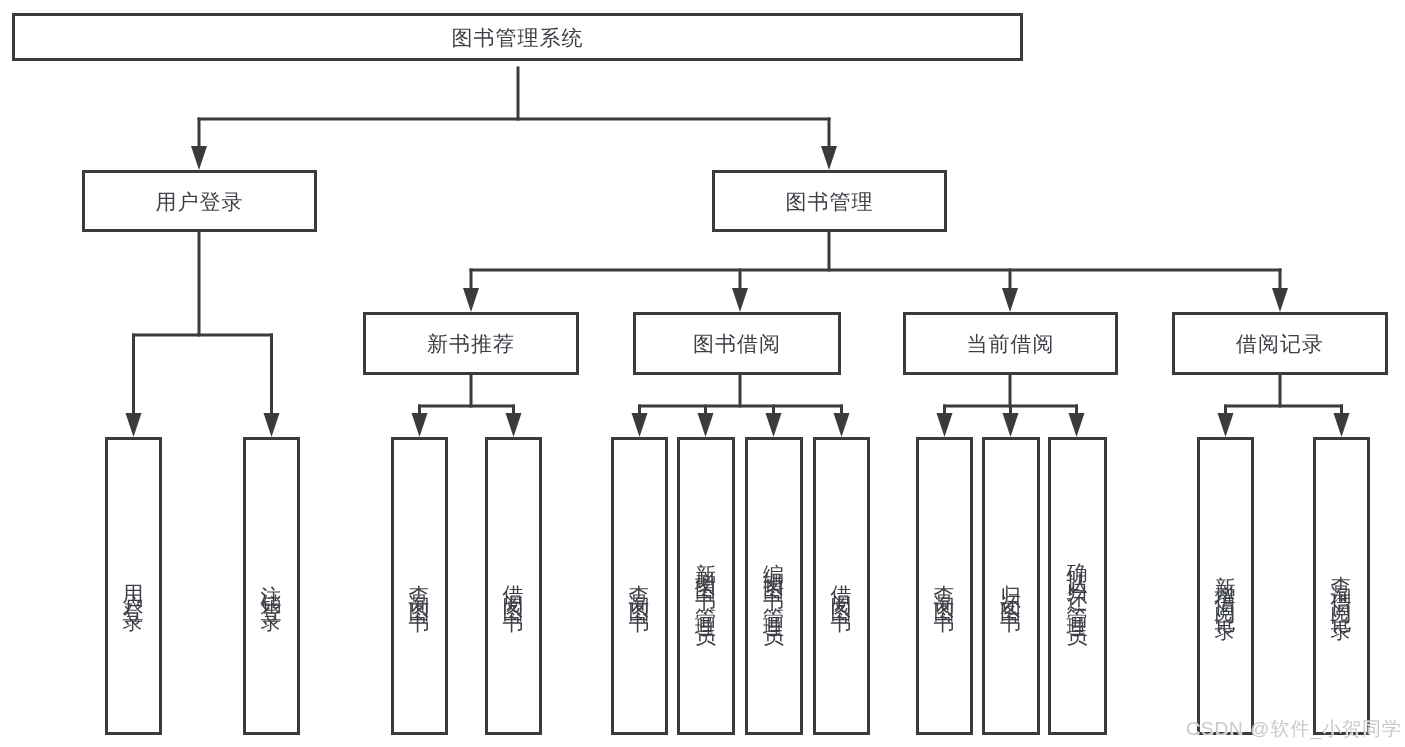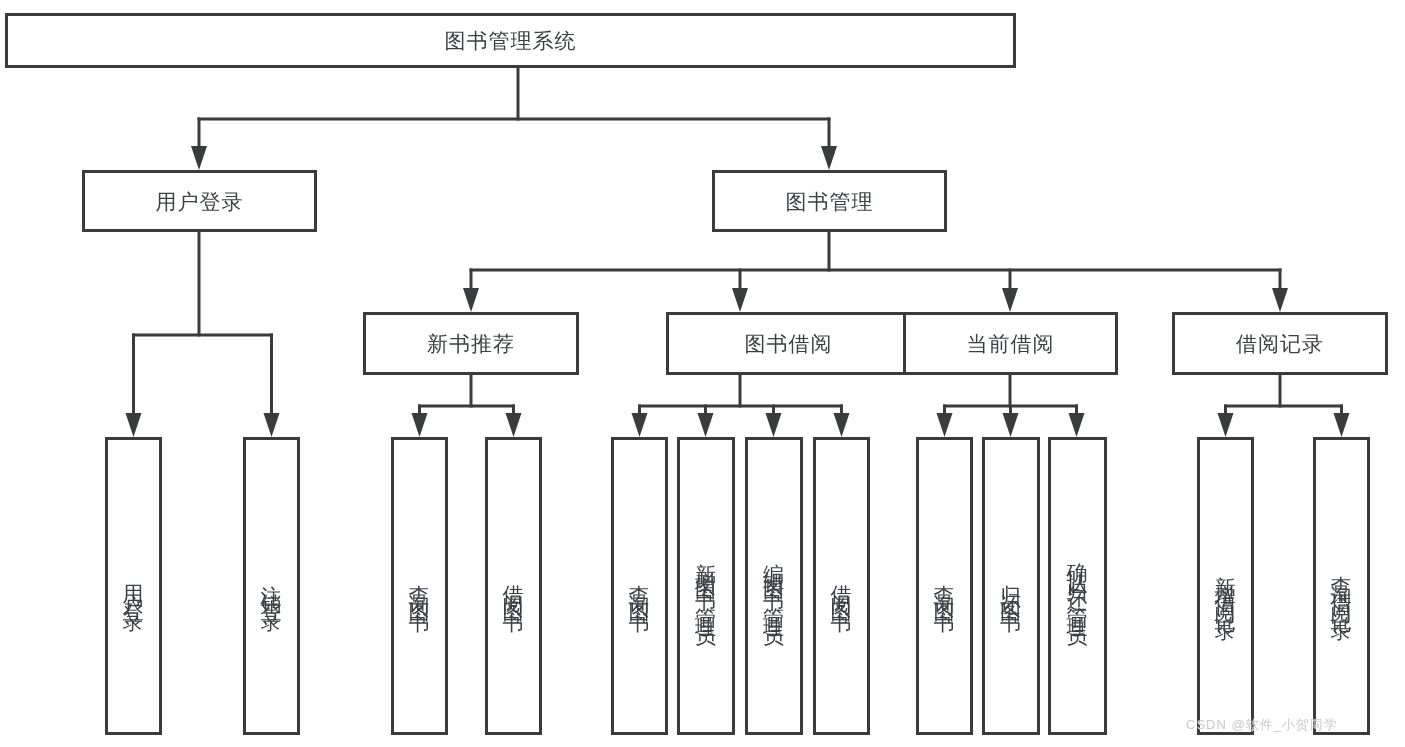--- a/index.html
+++ b/index.html
@@ -52,21 +52,21 @@
     writing-mode: vertical-rl;
     text-orientation: mixed;
     letter-spacing: 9px;
     line-height: 1;
     max-height: 288px;
   }
   .watermark {
     position: absolute;
     left: 1186px;
     top: 716px;
-    font-size: 13px;
+    font-size: 19px;
     color: var(--watermark);
     letter-spacing: 1px;
     white-space: nowrap;
     text-shadow: 1px 1px 0 rgba(255,255,255,0.85);
     z-index: 5;
   }
 </style>
 </head>
 <body>
 
@@ -127,35 +127,35 @@
     <polygon points="1068.5,413 1084.5,413 1076.5,437"></polygon>
 
     <line x1="1280" y1="375" x2="1280" y2="406"></line>
     <line x1="1225.5" y1="406" x2="1341.5" y2="406"></line>
     <line x1="1225.5" y1="406" x2="1225.5" y2="417"></line>
     <polygon points="1217.5,413 1233.5,413 1225.5,437"></polygon>
     <line x1="1341.5" y1="406" x2="1341.5" y2="417"></line>
     <polygon points="1333.5,413 1349.5,413 1341.5,437"></polygon>
   </svg>
 
-  <div class="node h" style="left:5px;top:13px;width:1011px;height:55px">
+  <div class="node h" style="left:12px;top:13px;width:1011px;height:48px">
     <span>图书管理系统</span>
   </div>
 
   <div class="node h" style="left:82px;top:170px;width:235px;height:62px">
     <span>用户登录</span>
   </div>
   <div class="node h" style="left:363px;top:312px;width:216px;height:63px">
     <span>新书推荐</span>
   </div>
 
   <div class="node h" style="left:712px;top:170px;width:235px;height:62px">
     <span>图书管理</span>
   </div>
-  <div class="node h" style="left:666px;top:312px;width:245px;height:63px">
+  <div class="node h" style="left:633px;top:312px;width:208px;height:63px">
     <span>图书借阅</span>
   </div>
   <div class="node h" style="left:1172px;top:312px;width:216px;height:63px">
     <span>借阅记录</span>
   </div>
   <div class="node h" style="left:903px;top:312px;width:215px;height:63px">
     <span>当前借阅</span>
   </div>
 
   <div class="node v" style="left:105px;top:437px;width:57px;height:298px">

